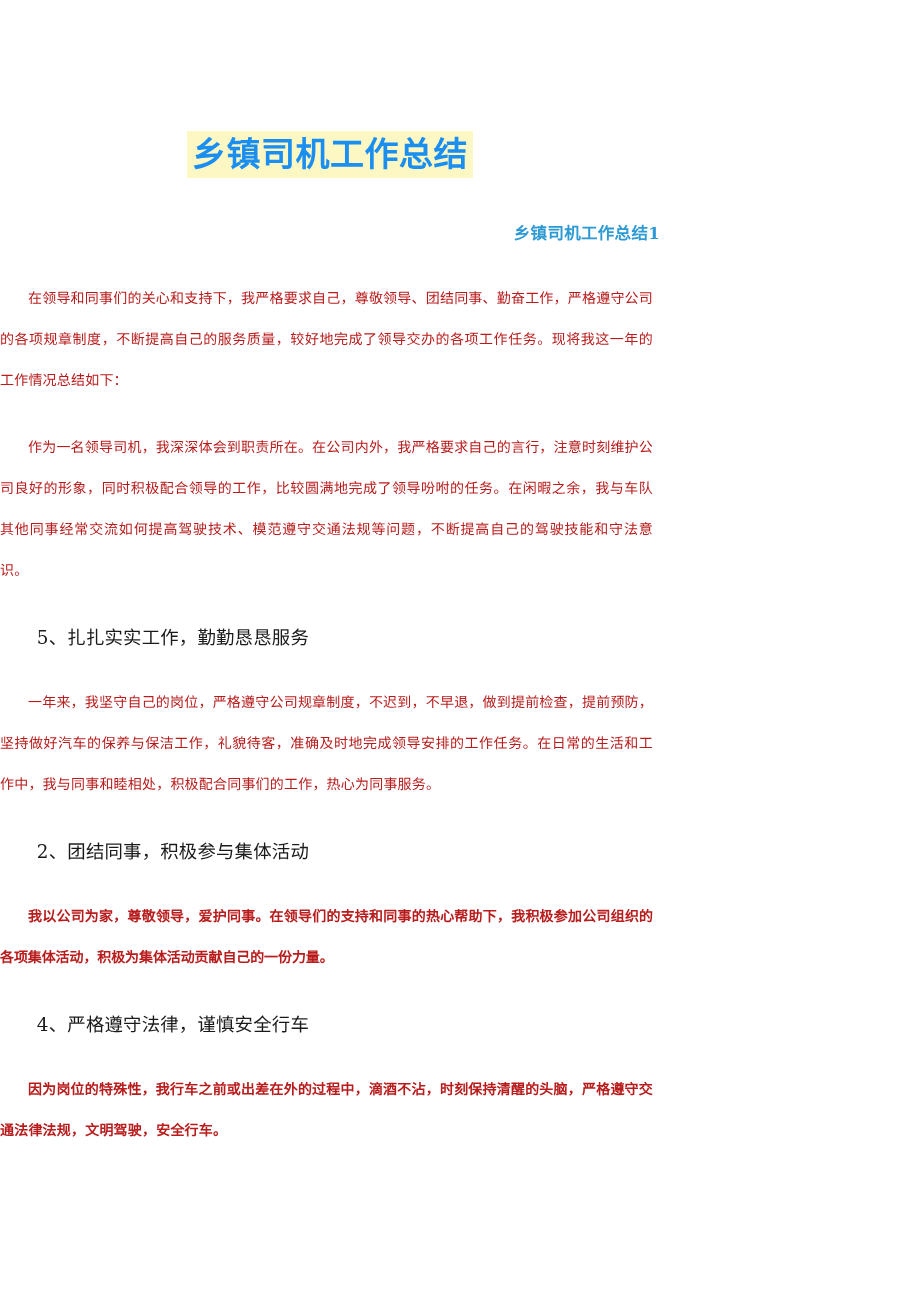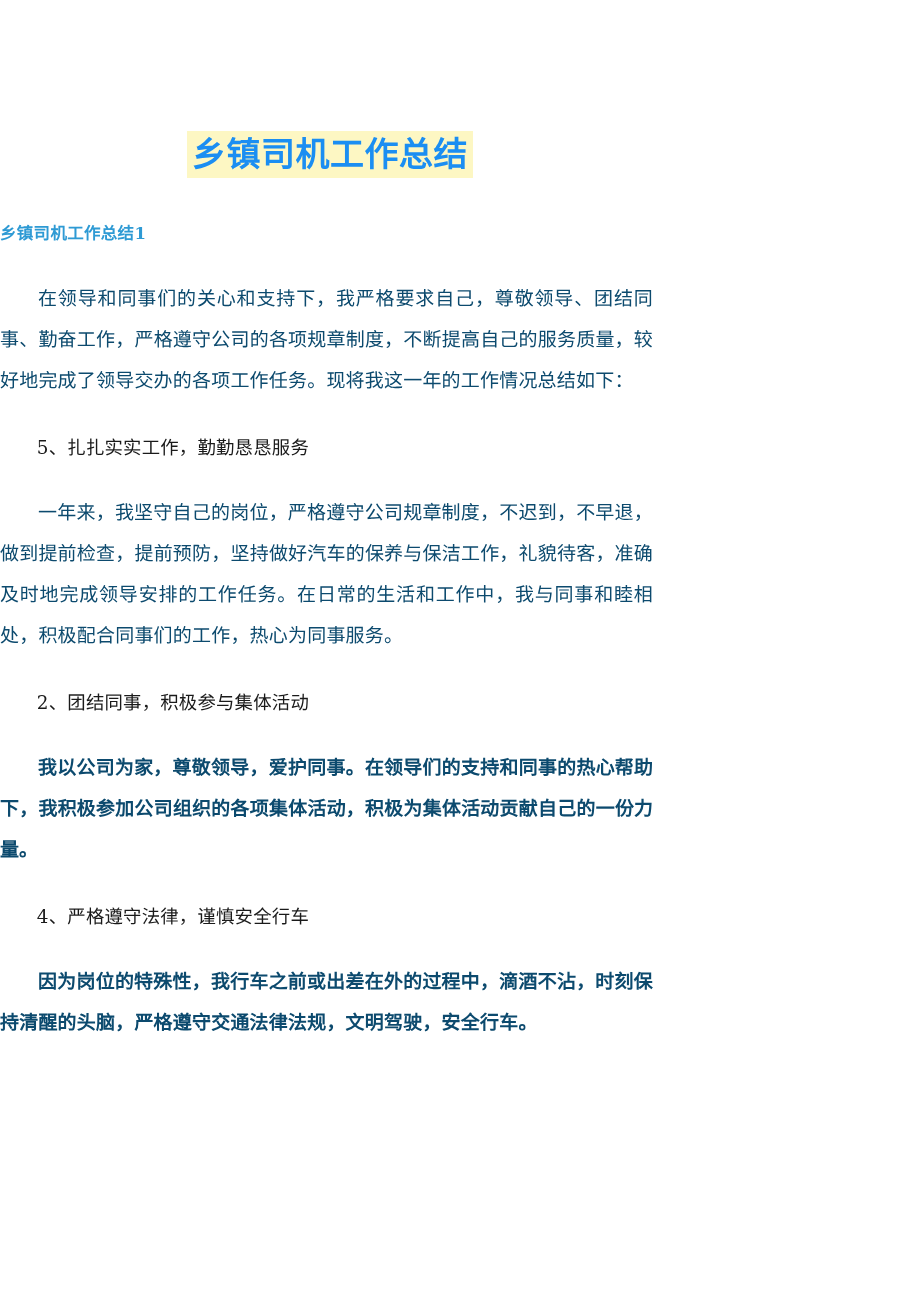--- a/index.html
+++ b/index.html
@@ -54,39 +54,39 @@
     position: absolute;
     left: 0;
     top: 222px;
     width: 660px;
     margin: 0;
     font-size: 16.5px;
     font-weight: 700;
     color: #2e9ad4;
     letter-spacing: 0.3px;
     line-height: 1.4;
-    text-align: left;
+    text-align: right;
   }
 
   
   .body-flow {
     position: absolute;
     left: 0;
     top: 278px;
     width: 662px;
   }
 
   p.para {
     margin: 0 9px 26px 0;
-    font-size: 19px;
+    font-size: 14px;
     line-height: 41px;
     text-align: justify;
     text-justify: inter-ideograph;
     text-indent: 2em;
-    color: #0c4a6e;
+    color: #b91c1c;
     letter-spacing: 0.2px;
   }
 
   p.para.tight {
     letter-spacing: -0.1px;
     font-weight: bold;
   }
 
   p.heading {
     margin: 0 0 24px 0;
@@ -107,20 +107,21 @@
 <body>
 
 <div class="page">
 
   <h1 class="doc-title"><span class="hl">乡镇司机工作总结</span></h1>
 
   <h2 class="doc-subtitle">乡镇司机工作总结1</h2>
 
   <div class="body-flow">
       <p class="para">在领导和同事们的关心和支持下，我严格要求自己，尊敬领导、团结同事、勤奋工作，严格遵守公司的各项规章制度，不断提高自己的服务质量，较好地完成了领导交办的各项工作任务。现将我这一年的工作情况总结如下：</p>
+      <p class="para">作为一名领导司机，我深深体会到职责所在。在公司内外，我严格要求自己的言行，注意时刻维护公司良好的形象，同时积极配合领导的工作，比较圆满地完成了领导吩咐的任务。在闲暇之余，我与车队其他同事经常交流如何提高驾驶技术、模范遵守交通法规等问题，不断提高自己的驾驶技能和守法意识。</p>
       <p class="para heading">5、扎扎实实工作，勤勤恳恳服务</p>
       <p class="para">一年来，我坚守自己的岗位，严格遵守公司规章制度，不迟到，不早退，做到提前检查，提前预防，坚持做好汽车的保养与保洁工作，礼貌待客，准确及时地完成领导安排的工作任务。在日常的生活和工作中，我与同事和睦相处，积极配合同事们的工作，热心为同事服务。</p>
       <p class="para heading">2、团结同事，积极参与集体活动</p>
       <p class="para tight">我以公司为家，尊敬领导，爱护同事。在领导们的支持和同事的热心帮助下，我积极参加公司组织的各项集体活动，积极为集体活动贡献自己的一份力量。</p>
       <p class="para heading">4、严格遵守法律，谨慎安全行车</p>
       <p class="para last">因为岗位的特殊性，我行车之前或出差在外的过程中，滴酒不沾，时刻保持清醒的头脑，严格遵守交通法律法规，文明驾驶，安全行车。</p>
     </div>
 
 </div>
 

